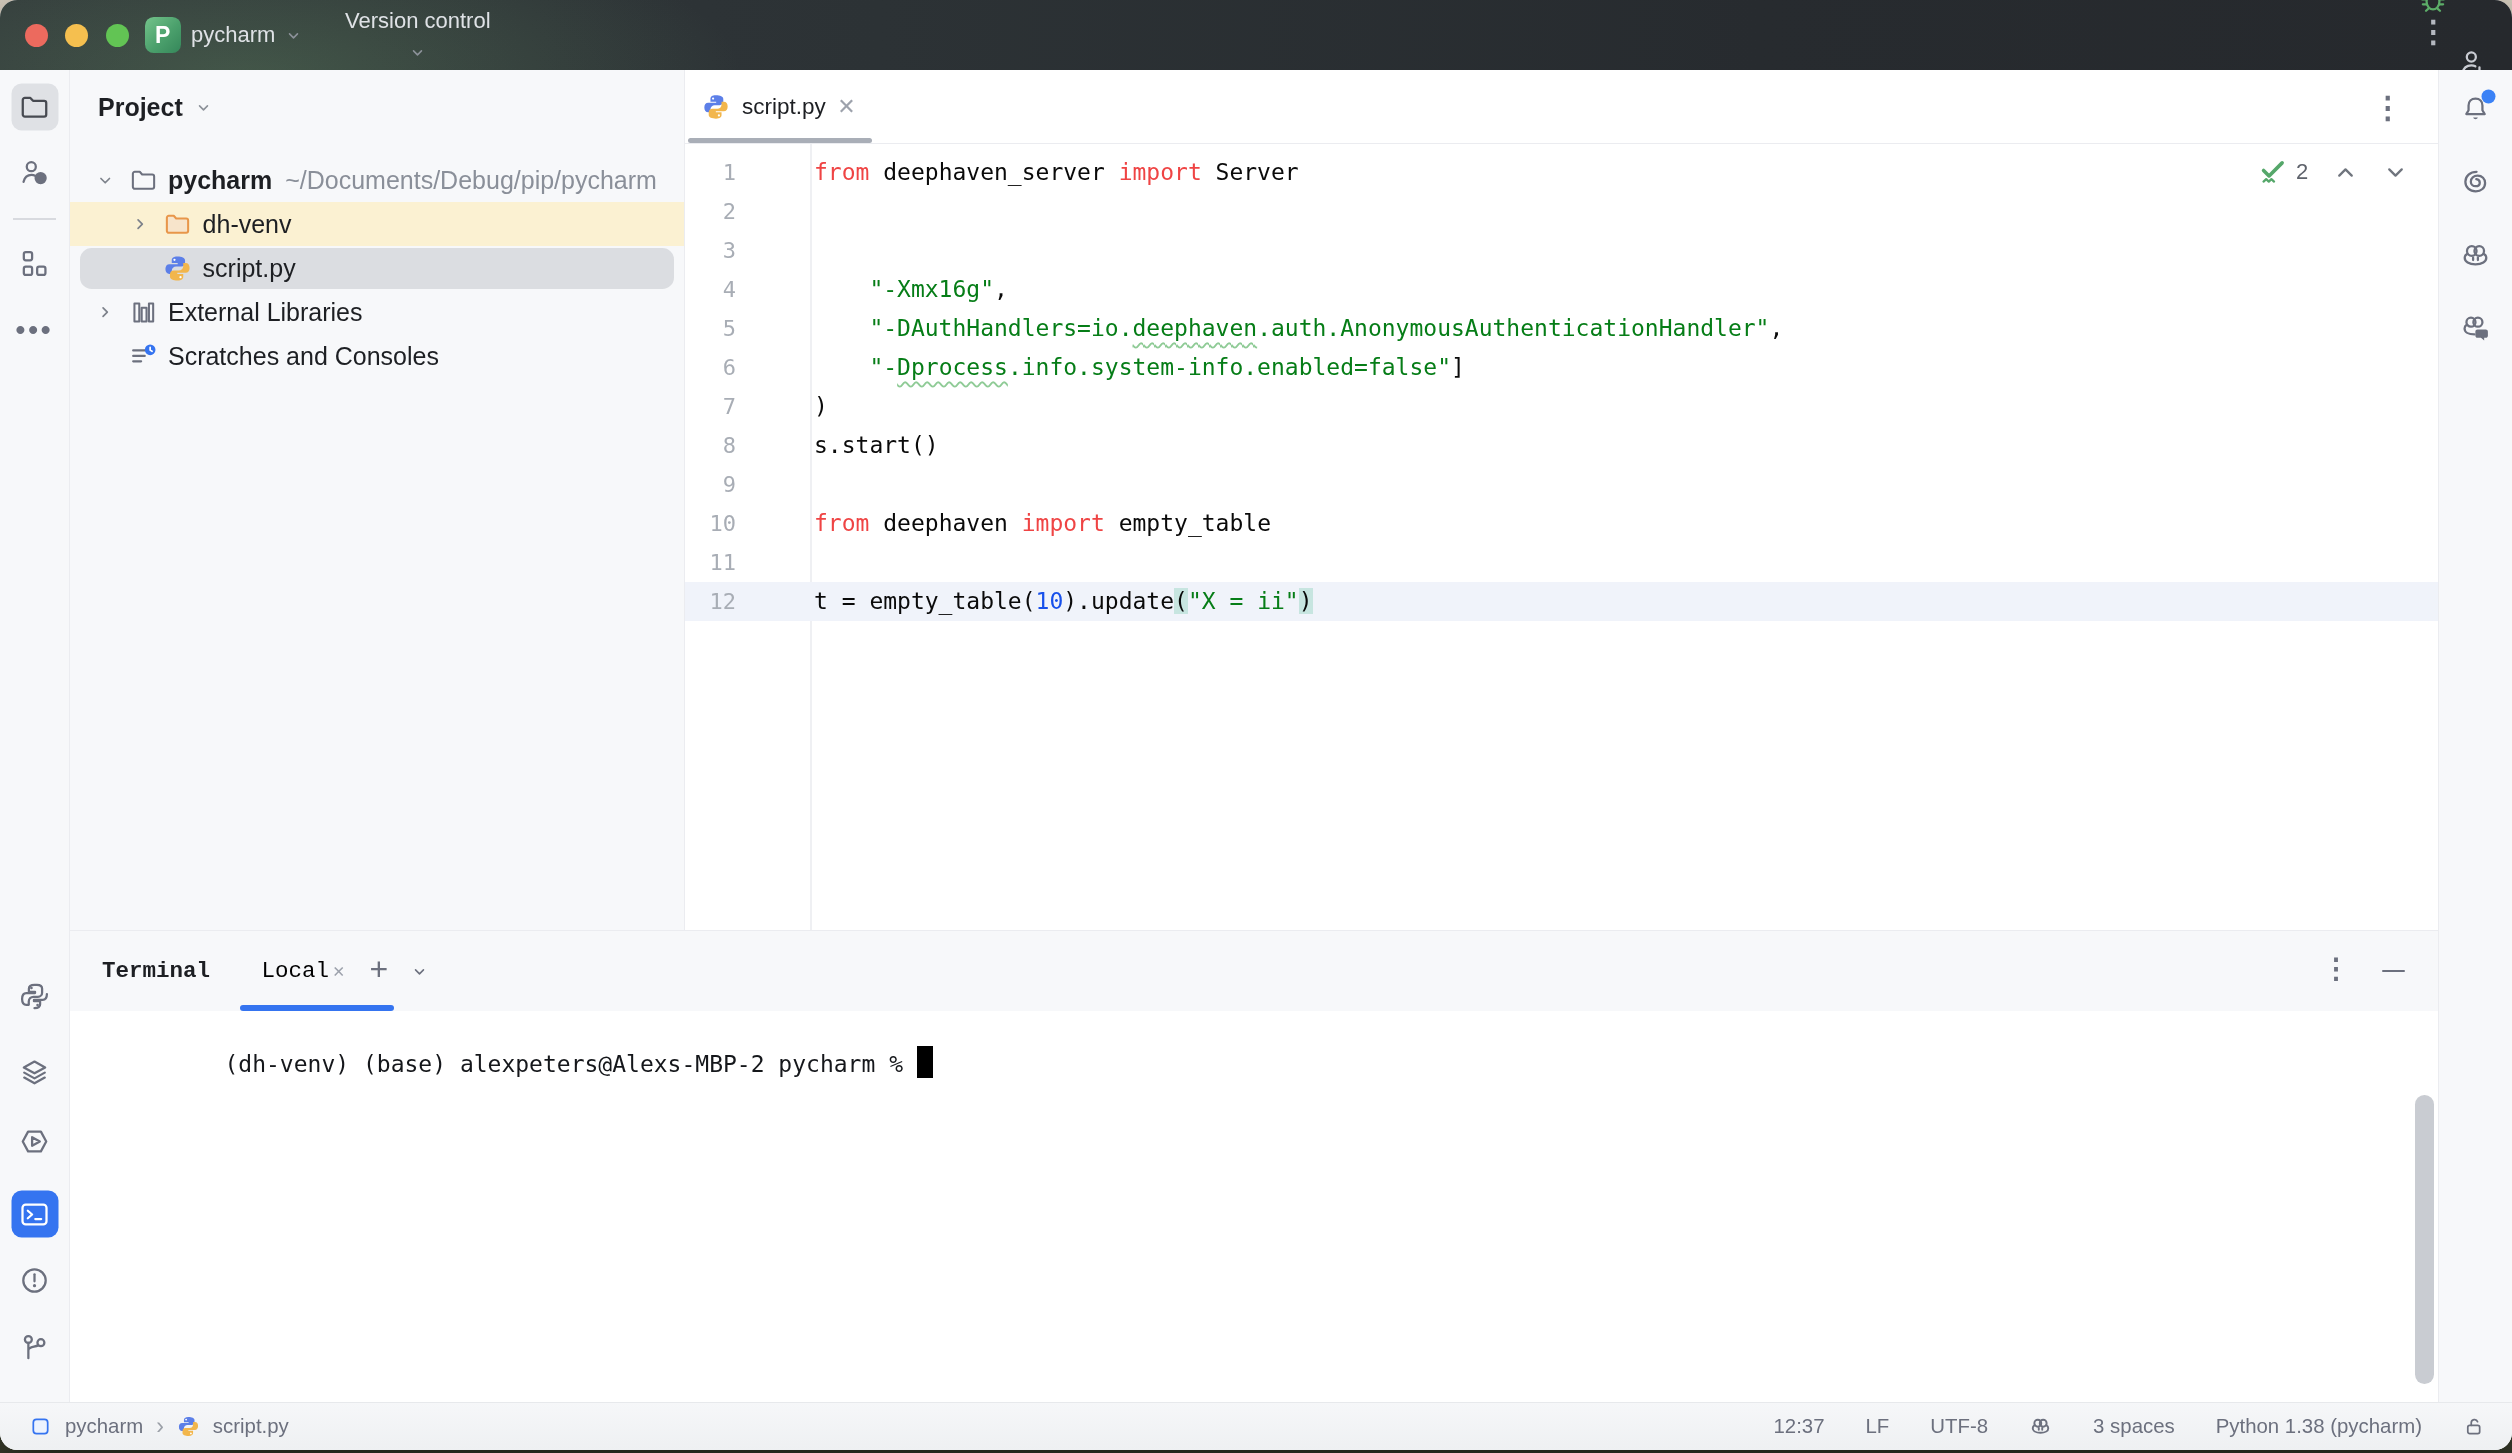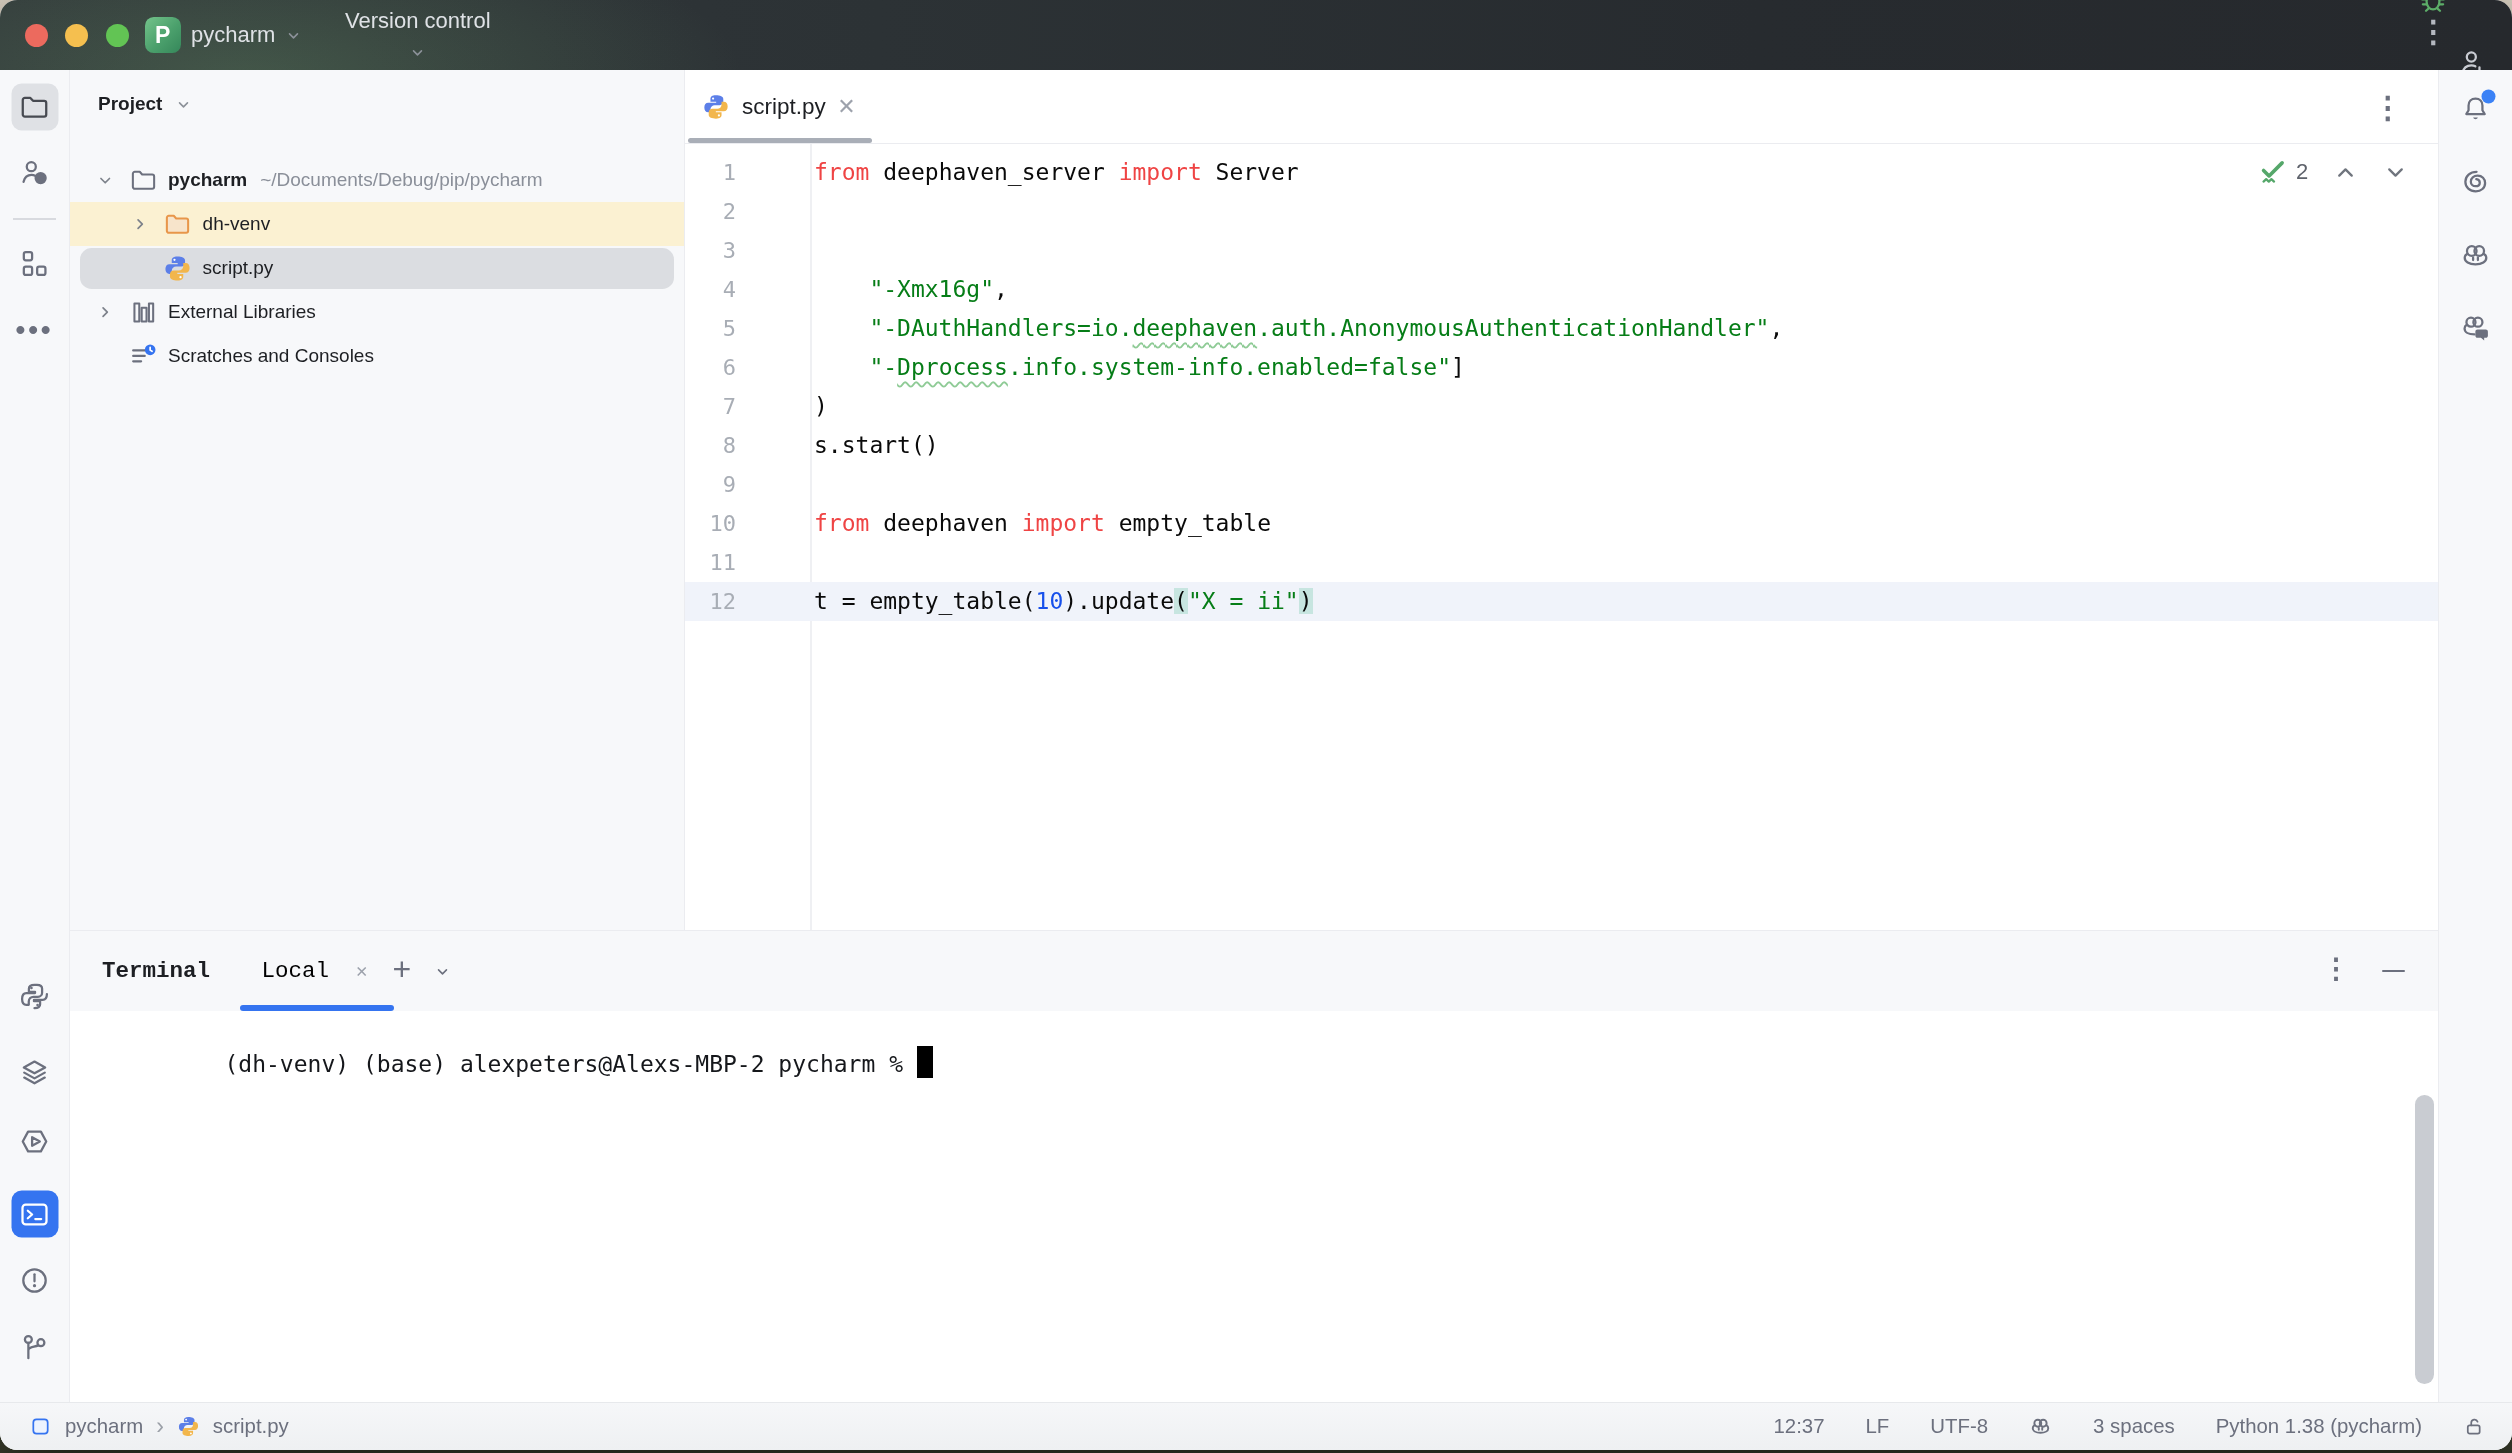--- a/index.html
+++ b/index.html
@@ -46,21 +46,21 @@
   .strip-btn{position:absolute;left:50%;transform:translate(-50%,-50%);width:47px;height:47px;
     border-radius:10.2px;display:flex;align-items:center;justify-content:center;color:#6C707E;}
   .strip-btn.sel-gray{background:#DFE1E5;color:#474A51;}
   .strip-btn.sel-blue{background:#3574F0;color:#fff;}
   .strip-divider{position:absolute;left:13px;right:13px;height:1.5px;background:#D8DADF;}
   .dots3{font-size:28px;color:#6C707E;letter-spacing:2.9px;font-weight:bold;}
   .center{flex:1;display:flex;flex-direction:column;min-width:0;}
   .upper{height:860px;flex:none;display:flex;min-height:0;}
   
   .project-panel{width:614px;flex:none;border-right:1.5px solid #EBECF0;position:relative;
-    font-size:19px;color:#27282E;background:#F7F8FA;}
+    font-size:25px;color:#27282E;background:#F7F8FA;}
   .pp-header{position:absolute;top:23px;left:28px;display:flex;align-items:center;gap:11.6px;
     font-weight:600;color:#1D1F23;}
   .tree{position:absolute;top:88px;left:0;right:0;}
   .trow{height:44px;display:flex;align-items:center;position:relative;}
   .trow .rowfill{position:absolute;inset:0;background:#FBF1D2;}
   .trow .rowsel{position:absolute;top:1.5px;bottom:1.5px;left:10.2px;right:10.2px;border-radius:11.6px;background:#DBDDE1;}
   .trow>*{position:relative;}
   .trow .pad0{width:25.4px;flex:none;} .trow .pad1{width:60px;flex:none;}
   .chevslot{width:20.4px;height:20.4px;flex:none;margin-right:13px;color:#7D828B;}
   .ticon{width:29px;height:29px;flex:none;margin-right:10.2px;}
@@ -85,21 +85,21 @@
   .tok-num{color:#1750EB;} .tok-arg{color:#7A24A8;}
   .tok-paren{color:#0a0a0a;background:#C7E5E0;}
   .tok-str-squig{color:#067D17;text-decoration:underline wavy #8FCB96 1.5px;text-underline-offset:5.8px;}
   .insp{position:absolute;top:11.6px;right:30.5px;display:flex;align-items:center;gap:7.3px;
     font-family:"Liberation Sans",sans-serif;font-size:22px;color:#5E626B;}
   .insp .chevbtn{width:25px;height:25px;color:#70757E;margin-left:17.4px;}
   
   .terminal{flex:1;border-top:1.5px solid #EBECF0;background:#F7F8FA;display:flex;flex-direction:column;min-height:0;position:relative;}
   .term-header{height:80px;flex:none;display:flex;align-items:center;padding-left:32px;position:relative;font-size:22.5px;font-family:Liberation Mono, monospace;}
   .term-title{font-weight:700;color:#1D1F23;}
-  .term-tab{display:flex;align-items:center;gap:27px;margin-left:47px;position:relative;height:100%;padding:0 4.4px;}
+  .term-tab{display:flex;align-items:center;gap:4px;margin-left:47px;position:relative;height:100%;padding:0 4.4px;}
   .term-tab .tab-active-line{position:absolute;left:-17.4px;width:154px;bottom:0;height:5.8px;border-radius:3.6px;background:#3574F0;}
   .term-plus{color:#6C707E;font-size:32px;font-weight:400;margin-left:20.4px;line-height:29px;}
   .term-chev{margin-left:22px;}
   .term-actions{position:absolute;right:0;top:0;bottom:0;display:flex;align-items:center;gap:32px;padding-right:33px;color:#6C707E;}
   .minline{width:23px;height:2.9px;background:#6C707E;border-radius:1.5px;}
   .term-body{flex:1;background:#fff;position:relative;font-family:"DejaVu Sans Mono",monospace;
     font-size:23px;color:#15171B;padding:8.7px 0 0 16px;white-space:pre;}
   .cursor{display:inline-block;width:16px;height:32px;background:#000;vertical-align:-5.8px;}
   .term-scroll{position:absolute;right:3.6px;top:84px;width:19px;height:289px;border-radius:9.4px;background:#C9CCD2;}
   

